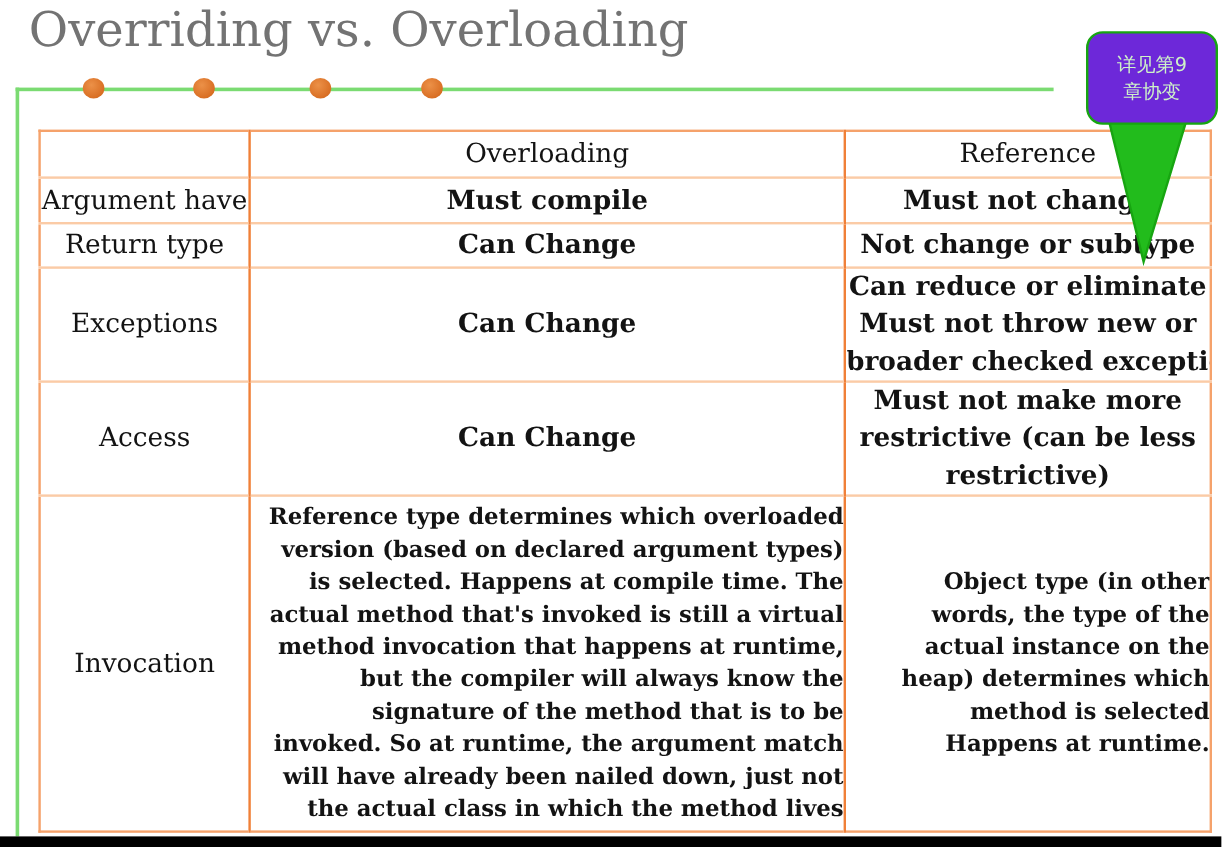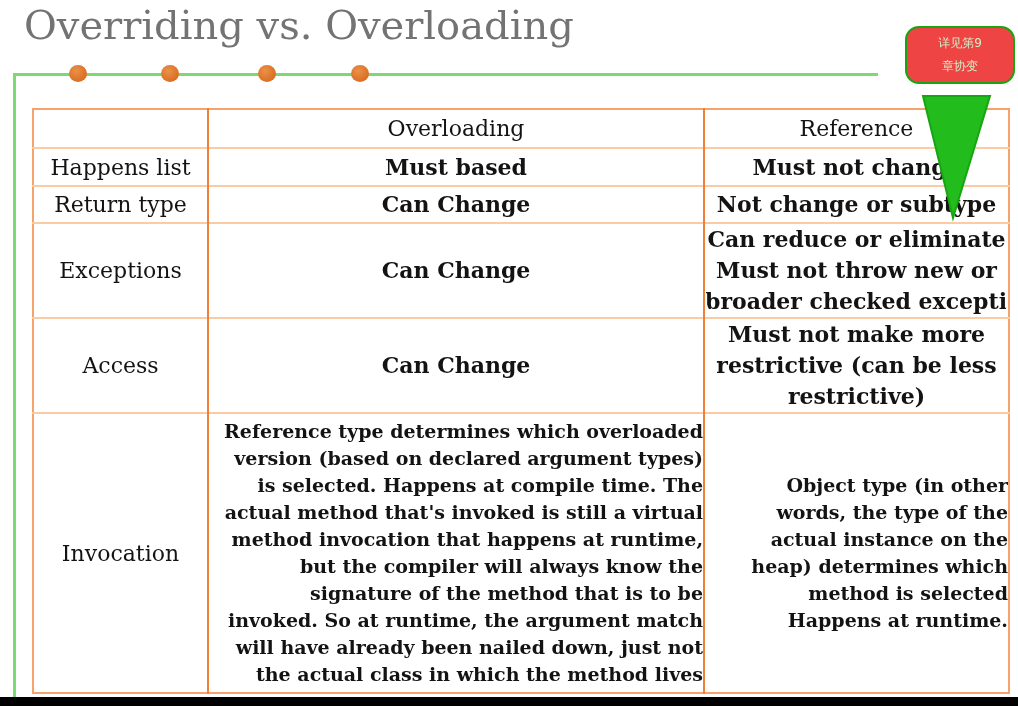--- a/index.html
+++ b/index.html
@@ -47,24 +47,24 @@
   table.cmp tr:nth-child(4) { height: 95px; }
   table.cmp tr:nth-child(5) { height: 93px; }
   table.cmp tr:nth-child(6) { height: 280px; }
   td.val { font-weight: 700; font-size: 20px; }
   tr:nth-child(4) td.val.rt, tr:nth-child(5) td.val.rt { line-height: 31px; border-radius: 20px; }
   tr:nth-child(6) td.val { font-size: 19px; line-height: 27px; text-align: right; }
 
   
   .callout-tail { position: absolute; left: 900px; top: 90px; width: 118px; height: 135px; z-index: 5; }
   .callout {
-    position: absolute; left: 905px; top: 26px; width: 110px; height: 58px; z-index: 6;
-    background: #ef4444; border: 2px solid #17a511; border-radius: 14px;
+    position: absolute; left: 905px; top: 26px; width: 110px; height: 78px; z-index: 6;
+    background: #6d28d9; border: 2px solid #17a511; border-radius: 14px;
     display: flex; flex-direction: column; align-items: center; justify-content: center;
-    color: #cef2c8; font-size: 12px; line-height: 23px; text-align: center;
+    color: #cef2c8; font-size: 16px; line-height: 23px; text-align: center;
     font-family: "DejaVu Sans", "Liberation Sans", sans-serif;
   }
 
   .bottom-bar { position: absolute; left: 0; top: 697px; width: 1018px; height: 9px; background: #000; }
 </style>
 </head>
 <body>
 
 <div class="slide">
 
@@ -83,22 +83,22 @@
         <col class="c1">
         <col class="c2">
       </colgroup>
     <tbody>
         <tr>
       <td></td>
       <td>Overloading</td>
       <td>Reference</td>
     </tr>
     <tr>
-      <td>Happens list</td>
-      <td class="val">Must based</td>
+      <td>Argument have</td>
+      <td class="val">Must compile</td>
       <td class="val rt">Must not change</td>
     </tr>
     <tr>
       <td>Return type</td>
       <td class="val">Can Change</td>
       <td class="val rt">Not change or subtype</td>
     </tr>
     <tr>
       <td>Exceptions</td>
       <td class="val">Can Change</td>

